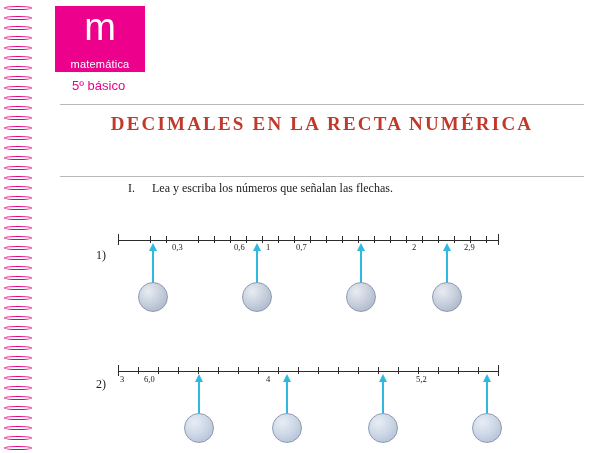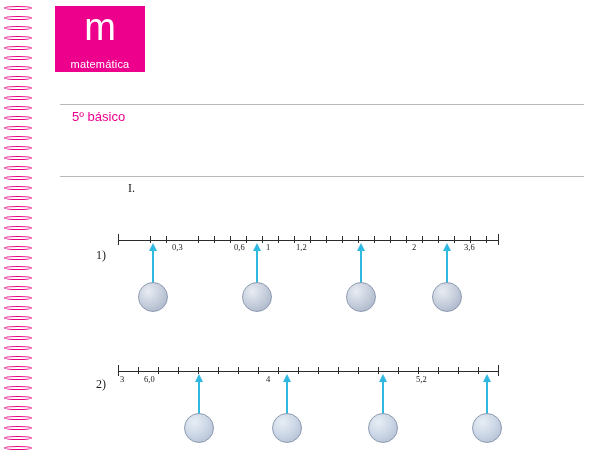--- a/index.html
+++ b/index.html
@@ -62,21 +62,20 @@
     font-size: 11px;
     letter-spacing: .2px;
     margin-top: 14px;
   }
   .grade {
     position: absolute;
     left: 72px; top: 78px;
     color: #ec008c;
     font-family: "Liberation Sans", sans-serif;
     font-size: 13px;
-    margin-top: 31px;
   }
 
   
   .idbox {
     position: absolute;
     left: 152px; top: 36px;
     width: 432px; height: 56px;
     border: 1px dashed #ec5ba3;
     border-radius: 10px;
     box-sizing: border-box;
@@ -246,22 +245,24 @@
   <div class="logo-box">
     <div class="logo-m">m</div>
     <div class="logo-sub">matemática</div>
   </div>
   <div class="grade">5º básico</div>
 
 
   <div class="hr hr-top"></div>
   <div class="hr hr-bottom"></div>
 
+  <div class="title">DECIMALES EN LA RECTA NUMÉRICA</div>
 
   <div class="inst-num">I.</div>
+  <div class="inst-text">Lea y escriba los números que señalan las flechas.</div>
 
   <div class="ex-label ex1-label">1)</div>
   <div class="numline nl1"></div>
 
   <div class="tick tick-major" style="left:118px; top:234px;"></div>
   <div class="tick tick-minor" style="left:150px; top:236px;"></div>
   <div class="tick tick-minor" style="left:166px; top:236px;"></div>
   <div class="tick tick-minor" style="left:198px; top:236px;"></div>
   <div class="tick tick-minor" style="left:214px; top:236px;"></div>
   <div class="tick tick-minor" style="left:230px; top:236px;"></div>
@@ -279,23 +280,23 @@
   <div class="tick tick-minor" style="left:422px; top:236px;"></div>
   <div class="tick tick-minor" style="left:438px; top:236px;"></div>
   <div class="tick tick-minor" style="left:454px; top:236px;"></div>
   <div class="tick tick-minor" style="left:470px; top:236px;"></div>
   <div class="tick tick-minor" style="left:486px; top:236px;"></div>
   <div class="tick tick-major" style="left:498px; top:234px;"></div>
 
   <div class="tick-num" style="left:172px; top:242px;">0,3</div>
   <div class="tick-num" style="left:234px; top:242px;">0,6</div>
   <div class="tick-num" style="left:266px; top:242px;">1</div>
-  <div class="tick-num" style="left:296px; top:242px;">1,2</div>
+  <div class="tick-num" style="left:296px; top:242px;">0,7</div>
   <div class="tick-num" style="left:412px; top:242px;">2</div>
-  <div class="tick-num" style="left:464px; top:242px;">3,6</div>
+  <div class="tick-num" style="left:464px; top:242px;">2,9</div>
 
   <div class="arrow" style="left:152px; top:250px; height:34px;"></div>
   <div class="bubble" style="left:138px; top:282px;"></div>
 
   <div class="arrow" style="left:256px; top:250px; height:34px;"></div>
   <div class="bubble" style="left:242px; top:282px;"></div>
 
   <div class="arrow" style="left:360px; top:250px; height:34px;"></div>
   <div class="bubble" style="left:346px; top:282px;"></div>
 

